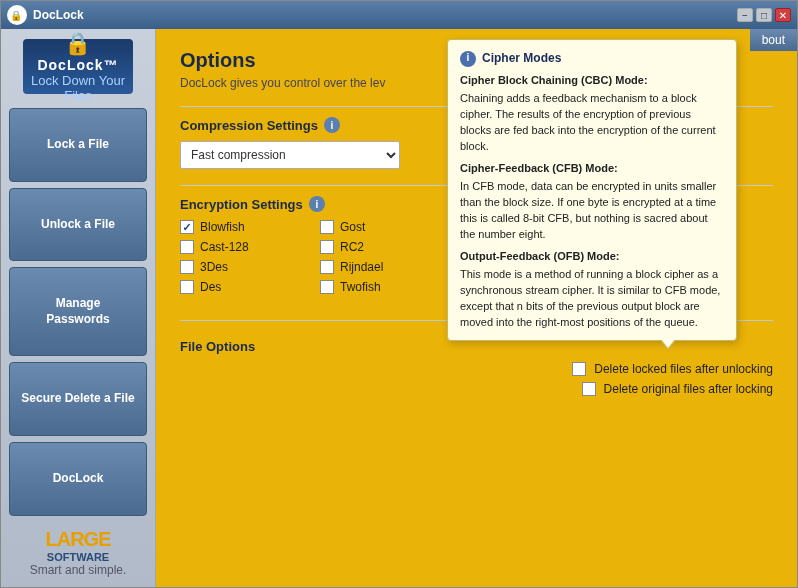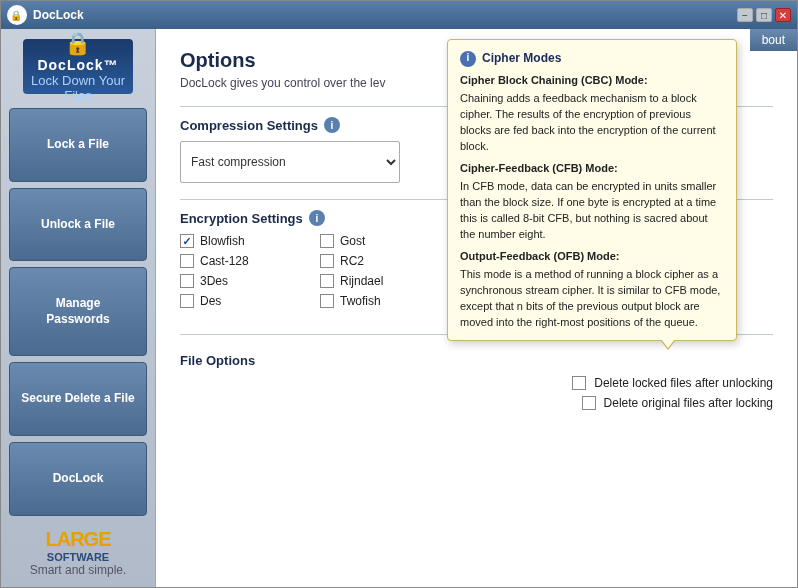--- a/index.html
+++ b/index.html
@@ -25,30 +25,30 @@
     .logo-icon { font-size: 22px; color: #fff; }
     .logo-text { color: #fff; font-size: 14px; font-weight: bold; letter-spacing: 1px; }
     .logo-sub { color: #aad0ff; font-size: 13px; }
     .sidebar-nav-btn { background: linear-gradient(to bottom, #6a8ab0, #4a6a90); border: 1px solid #3a5a7a; border-radius: 4px; color: #fff; padding: 28px 6px; text-align: center; cursor: pointer; font-size: 12px; font-weight: bold; line-height: 1.3; }
     .sidebar-footer { margin-top: auto; text-align: center; }
     .large-logo { font-size: 20px; font-weight: bold; color: #2a4a7a; letter-spacing: -1px; }
     .large-logo span { color: #c8a000; }
     .large-sub { font-size: 12px; color: #556; }
 
     
-    .content { flex: 1; padding: 20px 24px; position: relative; background: #ffffff; overflow: hidden; }
+    .content { flex: 1; padding: 20px 24px; position: relative; background: #eab308; overflow: hidden; }
     .content-title { font-size: 20px; font-weight: bold; color: #1a2a4a; margin-bottom: 4px; }
     .content-desc { font-size: 12px; color: #445; margin-bottom: 16px; }
 
     
     .section-label { font-size: 13px; font-weight: bold; color: #1a2a4a; margin-bottom: 8px; display: flex; align-items: center; gap: 6px; }
     .info-icon { width: 16px; height: 16px; background: #5a80b0; border-radius: 50%; color: #fff; font-size: 10px; font-weight: bold; display: inline-flex; align-items: center; justify-content: center; cursor: pointer; }
 
     .compression-section { margin-bottom: 16px; }
-    .compression-select { width: 220px; padding: 12px 6px; border: 1px solid #aab; border-radius: 2px; background: #fff; font-size: 12px; color: #333; }
+    .compression-select { width: 220px; padding: 5px 6px; border: 1px solid #aab; border-radius: 2px; background: #fff; font-size: 12px; color: #333; }
 
     .encryption-section { margin-bottom: 16px; }
     .enc-item { display: flex; align-items: center; gap: 6px; font-size: 12px; color: #222; }
     .checkbox { width: 14px; height: 14px; border: 1px solid #888; background: #fff; display: inline-flex; align-items: center; justify-content: center; flex-shrink: 0; }
     .checkbox.checked { background: #fff; }
     .checkbox.checked::after { content: '✓'; font-size: 11px; color: #1a4a9a; font-weight: bold; }
 
     .file-options-section { margin-top: 18px; }
     .file-opt-item { display: flex; align-items: center; gap: 8px; font-size: 12px; color: #222; margin-bottom: 6px; justify-content: flex-end; }
 

